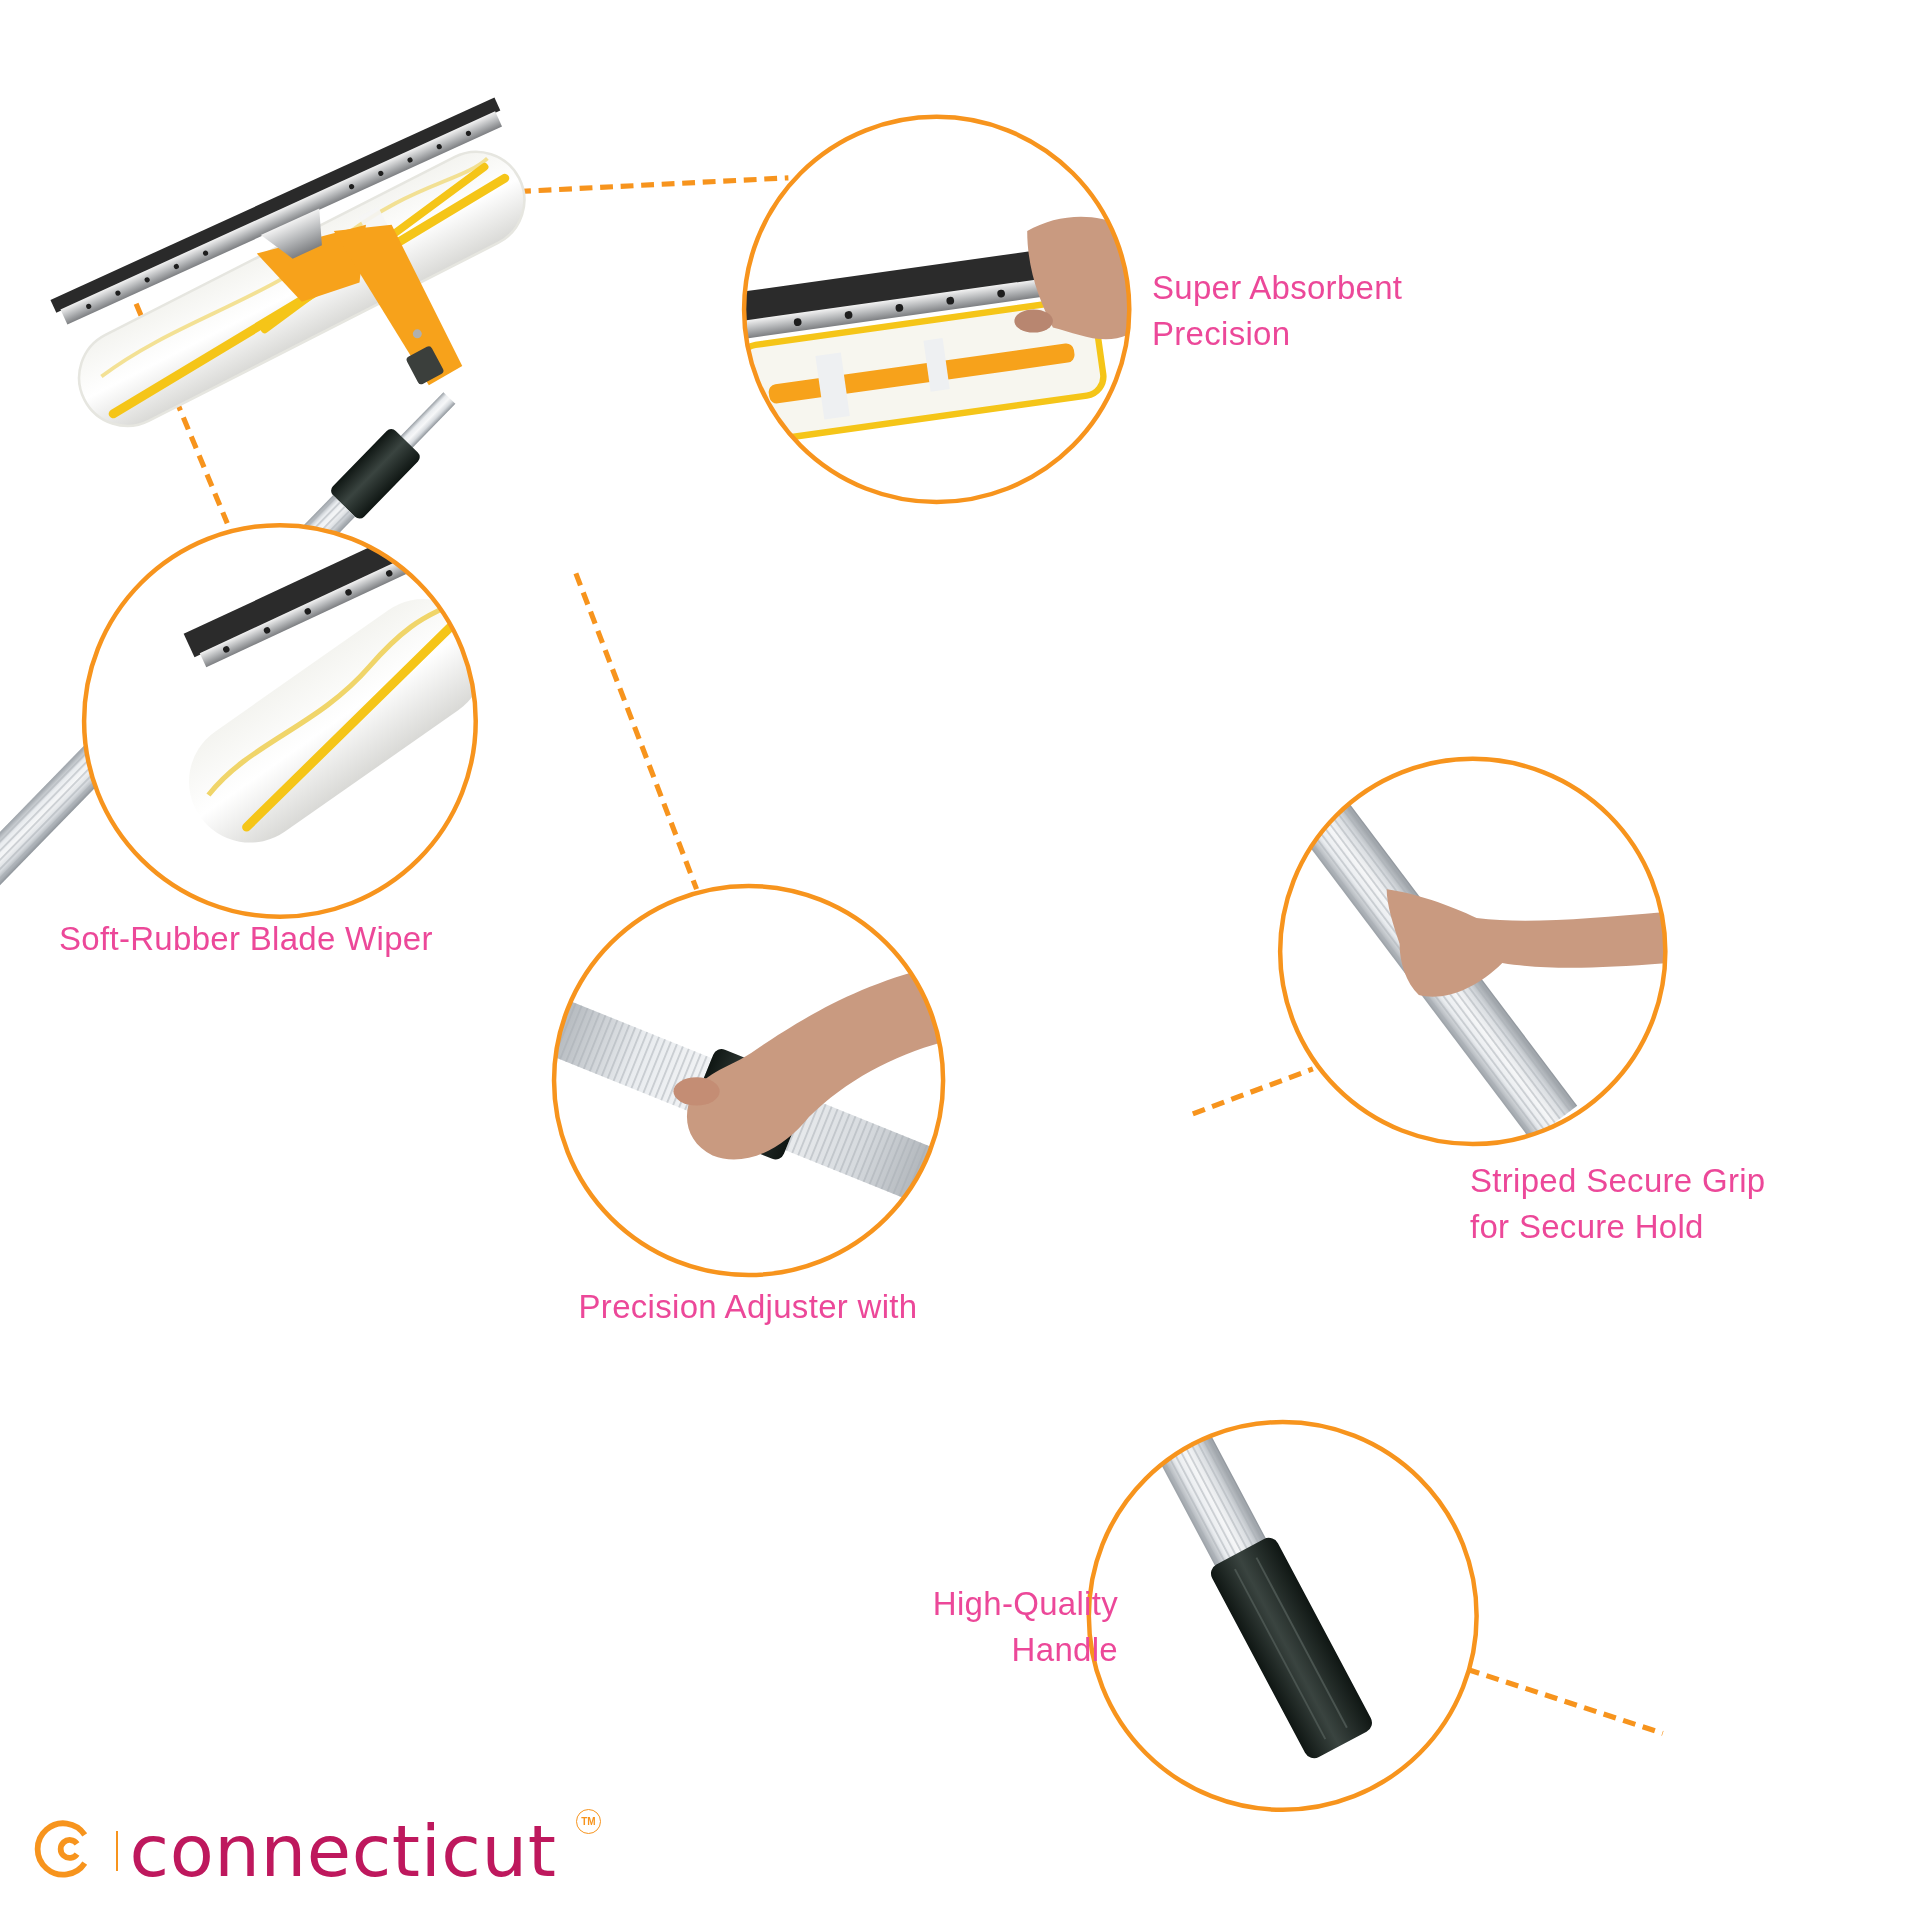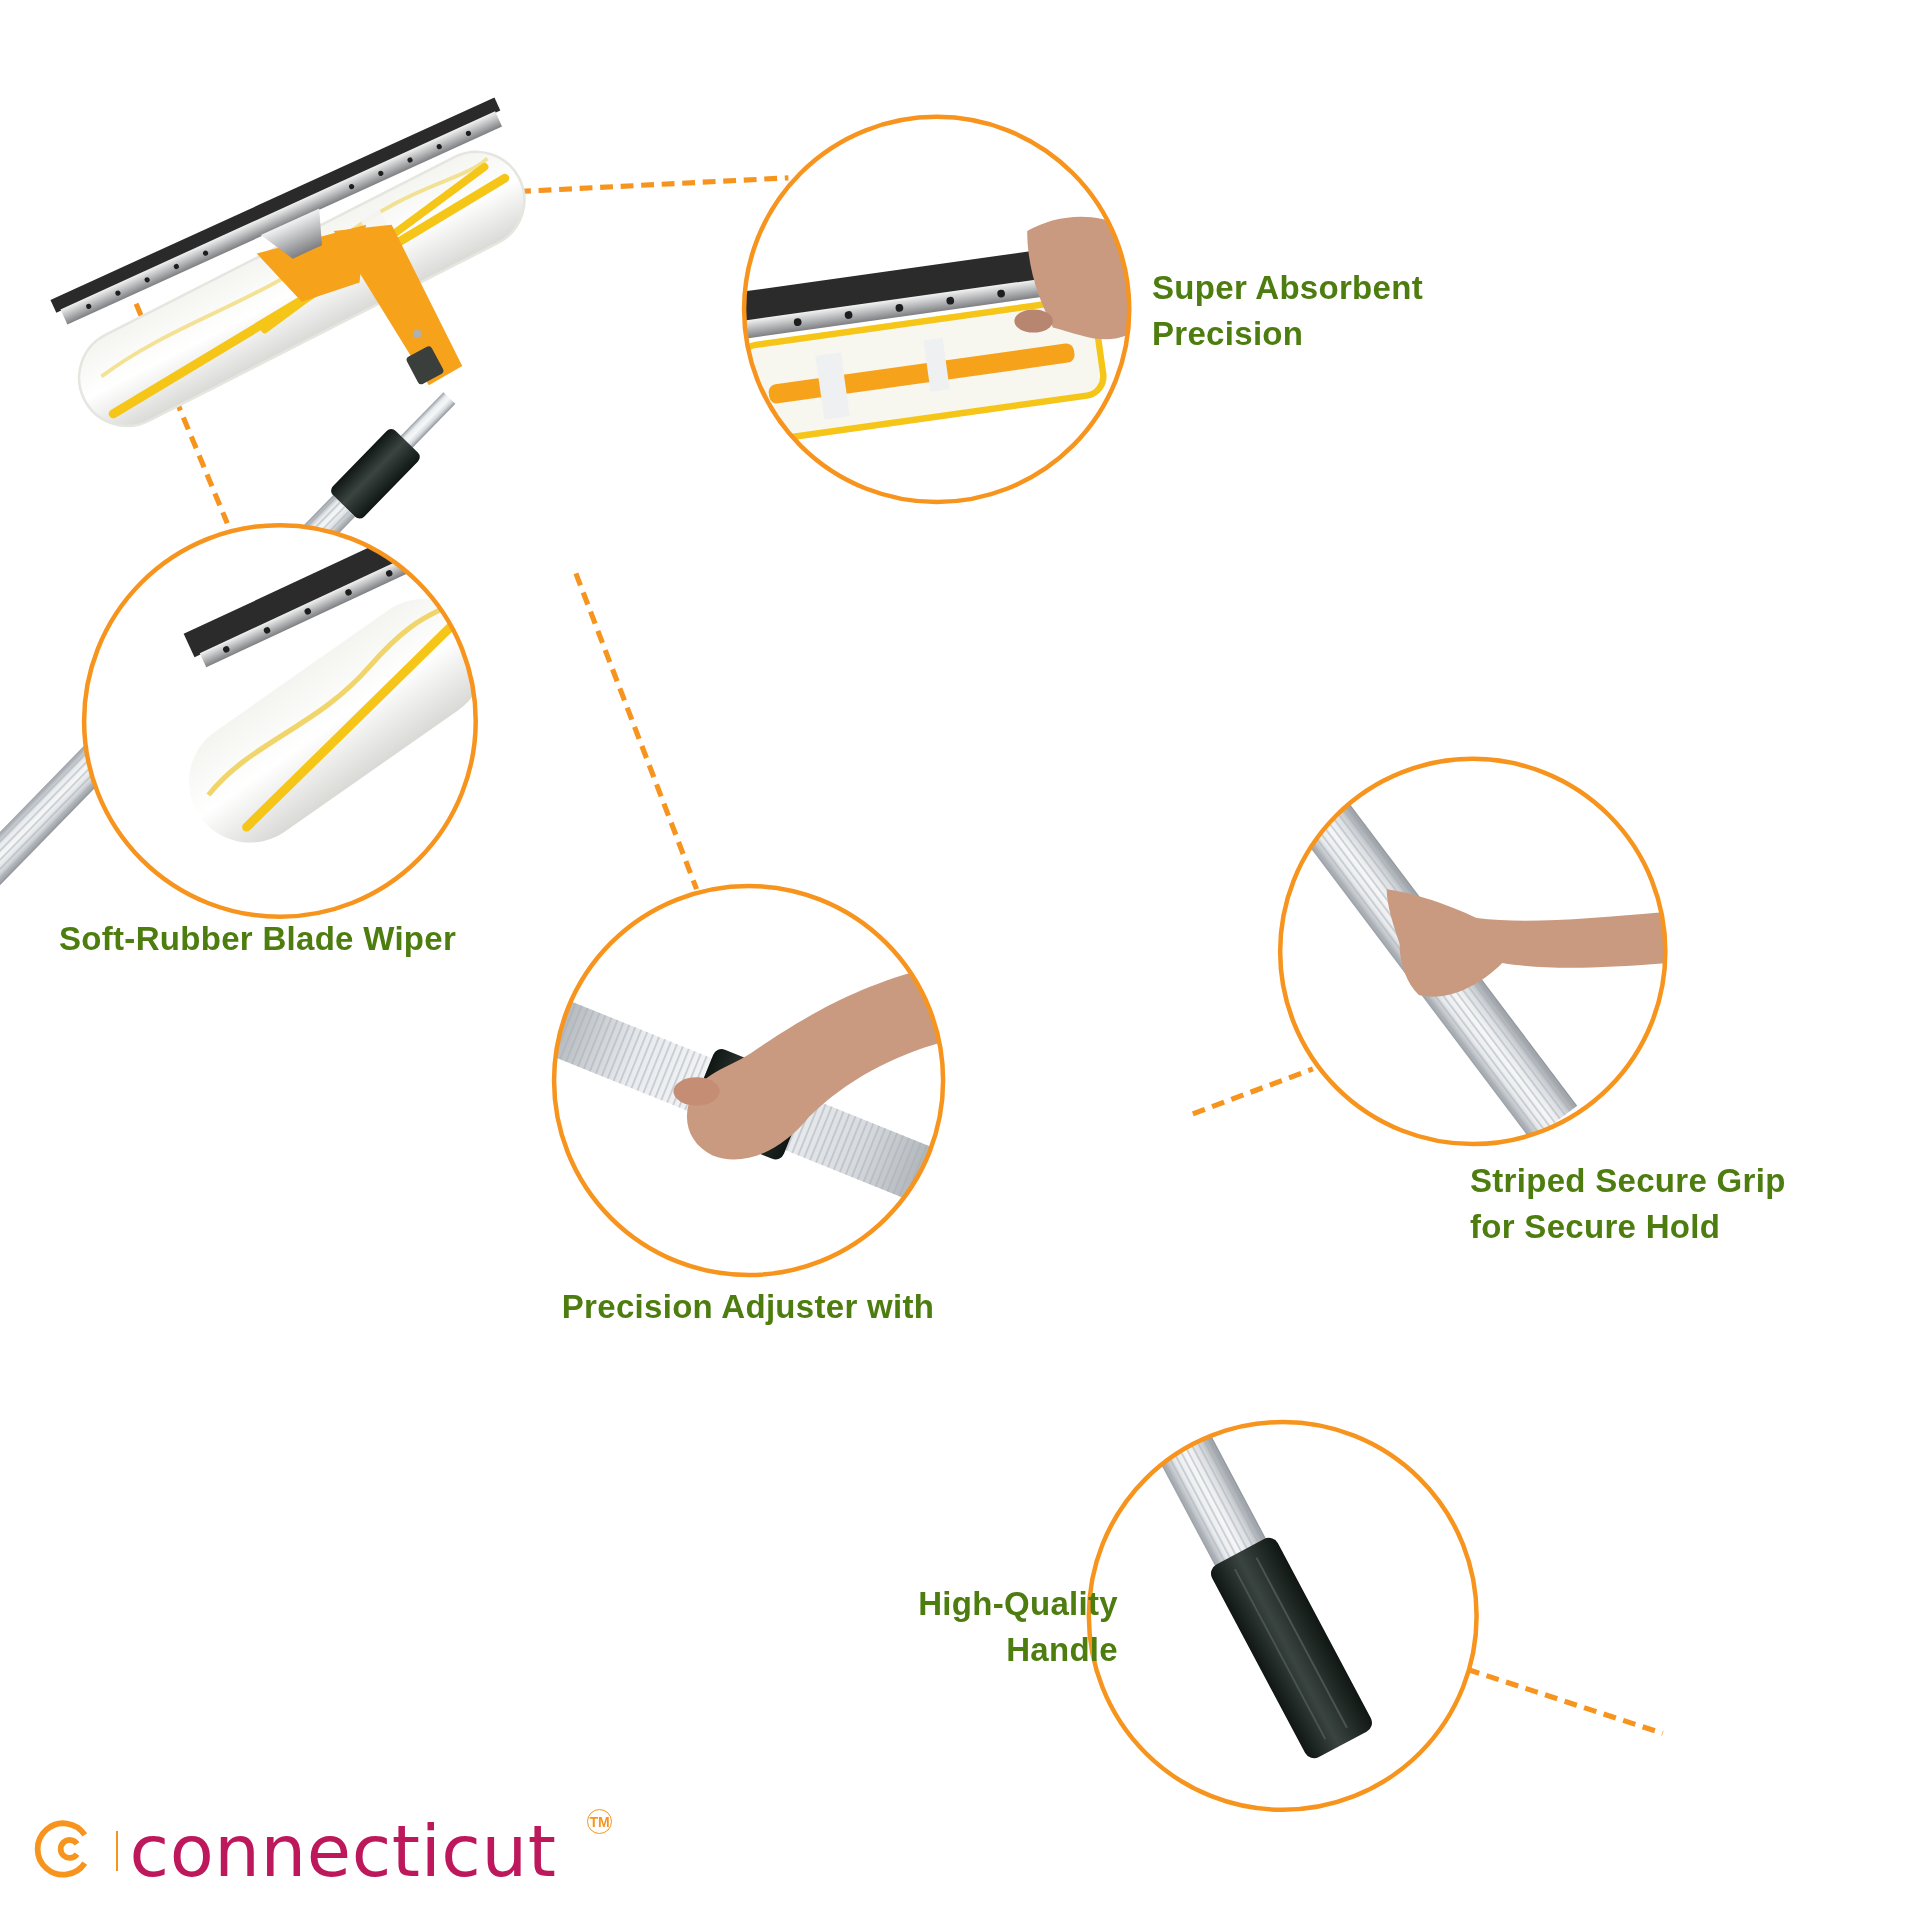--- a/index.html
+++ b/index.html
@@ -1,29 +1,29 @@
 <!DOCTYPE html>
 <html style="font-size:10.3px"><head>
 <meta charset="utf-8">
 <style>
   html, body { margin: 0; padding: 0; background: #ffffff; }
   body { width: 1926px; height: 1926px; position: relative; overflow: hidden;
          font-family: "Liberation Sans", "DejaVu Sans", sans-serif; }
   #art { position: absolute; left: 0; top: 0; width: 1926px; height: 1926px; }
-  .label { position: absolute; color: #4d7c0f; font-weight: 700; font-size: 33px;
+  .label { position: absolute; color: #ec4899; font-weight: 400; font-size: 33px;
            line-height: 46px; letter-spacing: 0.3px; white-space: nowrap; }
   .label span { display: block; }
   .right-align { text-align: right; }
   .center-align { text-align: center; }
   .logo { position: absolute; left: 44px; top: 1809px; height: 83px; display: flex; align-items: center; }
   .logo-text { color: #be185d; font-size: 72px; font-weight: 400; letter-spacing: 0.6px;
                font-family: "DejaVu Sans", sans-serif; line-height: 1; }
   .logo-tm { position: absolute; left: 532px; top: 0px; width: 23px; height: 23px; border: 1.9px solid #f7941d;
-             border-radius: 50%; color: #f7941d; font-size: 14px; font-weight: 700; display: flex;
-             align-items: center; justify-content: center; margin-left: 11px; }
+             border-radius: 50%; color: #f7941d; font-size: 10px; font-weight: 700; display: flex;
+             align-items: center; justify-content: center; }
   .logo-sep { width: 1.9px; height: 40px; background: #f7941d; margin: 0 11.6px 0 9px; }
 </style>
 </head>
 <body>
 
 <svg id="art" viewBox="0 0 3000 3000" xmlns="http://www.w3.org/2000/svg">
   <defs>
     <linearGradient id="poleGrad" x1="0" y1="0" x2="1" y2="0">
       <stop offset="0" stop-color="#9aa0a6"></stop>
       <stop offset="0.25" stop-color="#e9ecef"></stop>

